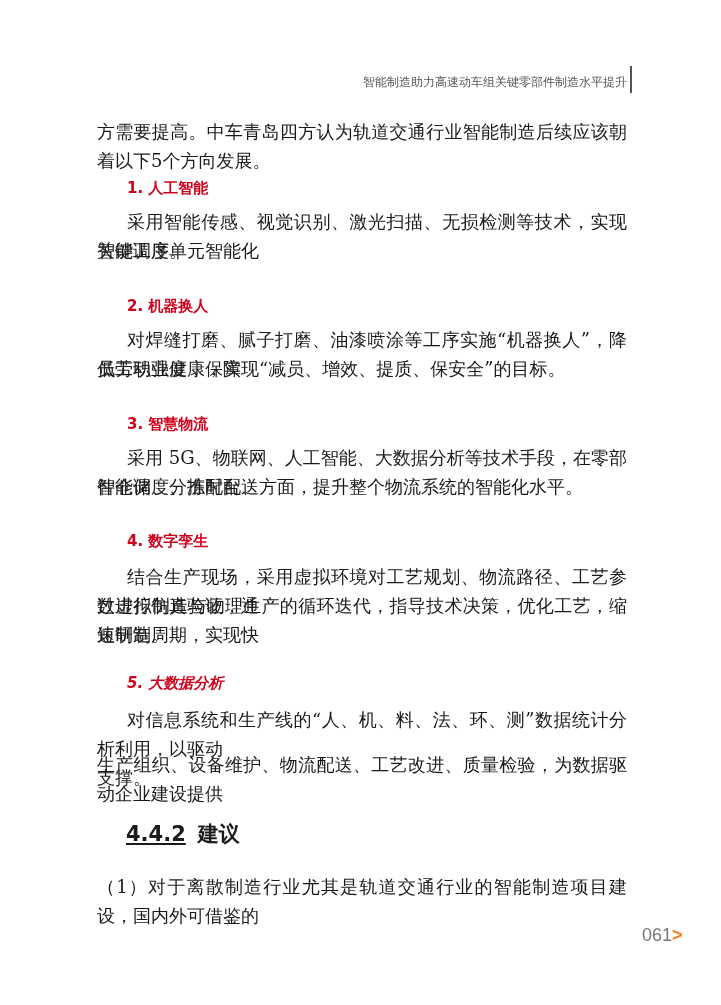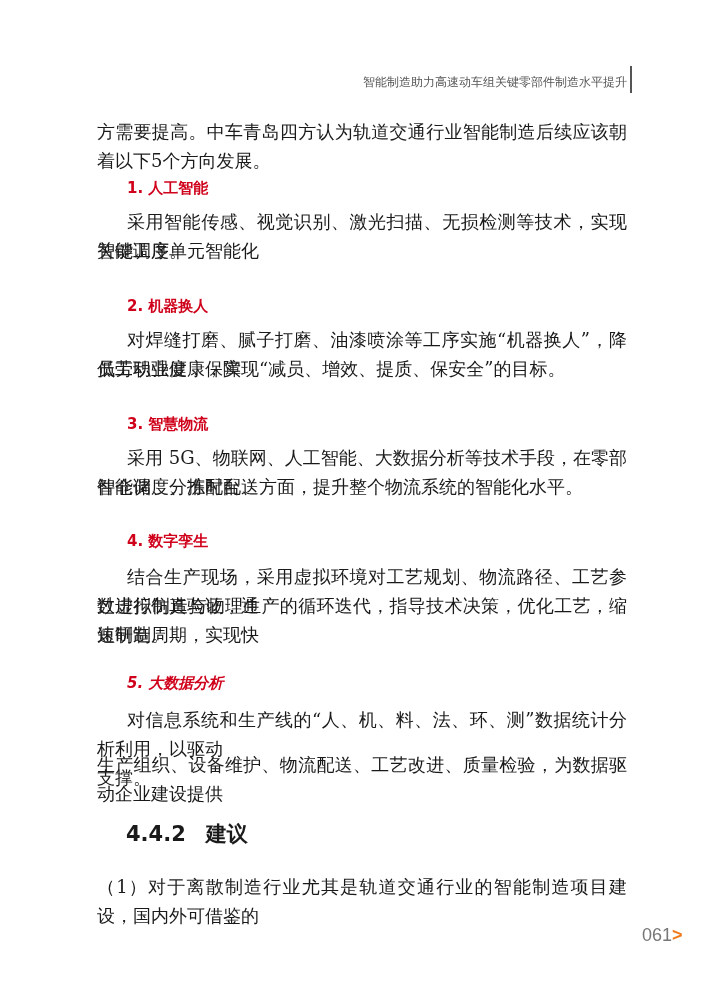--- a/index.html
+++ b/index.html
@@ -7,21 +7,21 @@
          font-family: "DejaVu Serif", "Liberation Serif", serif; color:#1a1a1a; }
   .running-header { position:absolute; top:74px; right:94px; font-family:"DejaVu Sans","Liberation Sans",sans-serif;
          font-size:12px; color:#555; letter-spacing:0px; }
   .header-bar { position:absolute; left:630px; top:66px; width:2px; height:27px; background:#555; }
   .para { position:absolute; left:97px; width:530px; font-size:18px; line-height:29px; margin:0; text-align:justify; }
   .para.indent { text-indent:30px; }
   .heading { position:absolute; left:127px; font-family:"DejaVu Sans","Liberation Sans",sans-serif;
          font-size:15px; color:#d0021b; margin:0; line-height:20px; }
   .section-title { position:absolute; left:126px; top:820px; font-family:"DejaVu Sans","Liberation Sans",sans-serif;
          font-size:21px; color:#1a1a1a; margin:0; }
-  .section-title .num { margin-right:20px; }
+  .section-title .num { margin-right:12px;text-decoration:underline; }
   .page-number { position:absolute; left:642px; top:925px; font-family:Liberation Sans, sans-serif;
          font-size:18px; color:#777; }
   .page-number .arrow { color:#f07a1a; font-weight:bold; }
 </style>
 </head>
 <body>
 
 <div class="running-header">智能制造助力高速动车组关键零部件制造水平提升</div>
 <div class="header-bar"></div>
 

